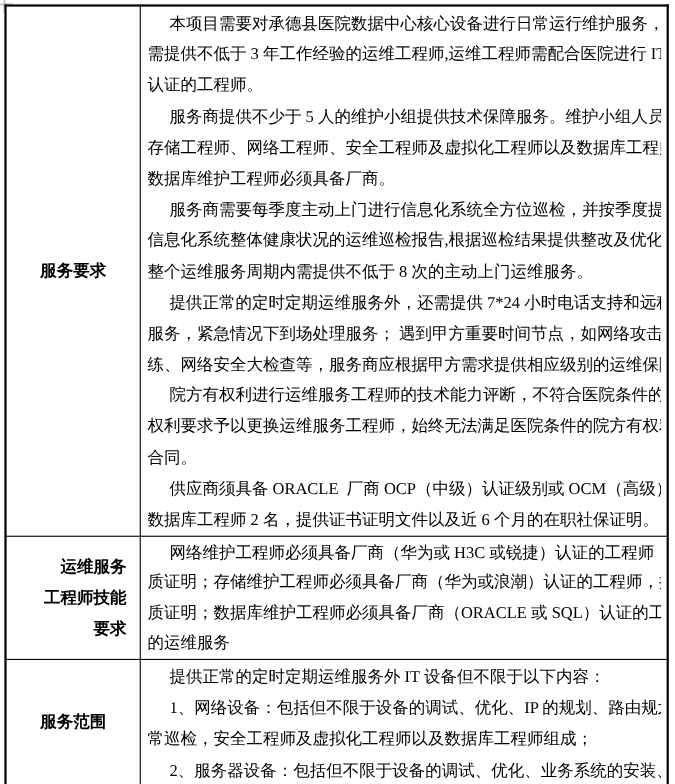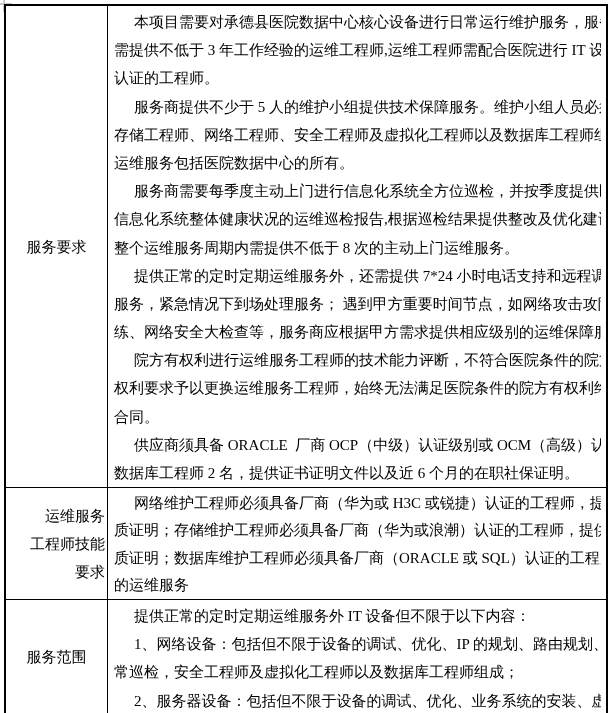--- a/index.html
+++ b/index.html
@@ -38,21 +38,22 @@
   table.doc-table td {
     border: 1px solid #000000;
     font-size: 15px;
     overflow: hidden;
   }
   td.label-cell {
     width: 97px;
     vertical-align: middle;
     text-align: center;
     line-height: 28px;
-    padding: 0 2px;
+    padding: 0 12px;
+    font-weight: bold;
   }
   
   tr:nth-child(2) td.label-cell {
     text-align: right;
     white-space: pre-line;
     text-indent: 18px;
     padding-left: 7px;
   }
   td.body-cell {
     vertical-align: top;
@@ -85,21 +86,21 @@
         <td class="label-cell">服务要求</td>
         <td class="body-cell">
           <div class="para">
             <div class="line">本项目需要对承德县医院数据中心核心设备进行日常运行维护服务，服务商</div>
             <div class="line">需提供不低于 3 年工作经验的运维工程师,运维工程师需配合医院进行 IT 设备</div>
             <div class="line">认证的工程师。</div>
           </div>
           <div class="para">
             <div class="line">服务商提供不少于 5 人的维护小组提供技术保障服务。维护小组人员必须由</div>
             <div class="line">存储工程师、网络工程师、安全工程师及虚拟化工程师以及数据库工程师组成，</div>
-            <div class="line">运维服务包括医院数据中心的所有。</div>
+            <div class="line">数据库维护工程师必须具备厂商。</div>
           </div>
           <div class="para">
             <div class="line">服务商需要每季度主动上门进行信息化系统全方位巡检，并按季度提供医院</div>
             <div class="line">信息化系统整体健康状况的运维巡检报告,根据巡检结果提供整改及优化建议。</div>
             <div class="line">整个运维服务周期内需提供不低于 8 次的主动上门运维服务。</div>
           </div>
           <div class="para">
             <div class="line">提供正常的定时定期运维服务外，还需提供 7*24 小时电话支持和远程调试</div>
             <div class="line">服务，紧急情况下到场处理服务； 遇到甲方重要时间节点，如网络攻击攻防演</div>
             <div class="line">练、网络安全大检查等，服务商应根据甲方需求提供相应级别的运维保障服务。</div>

